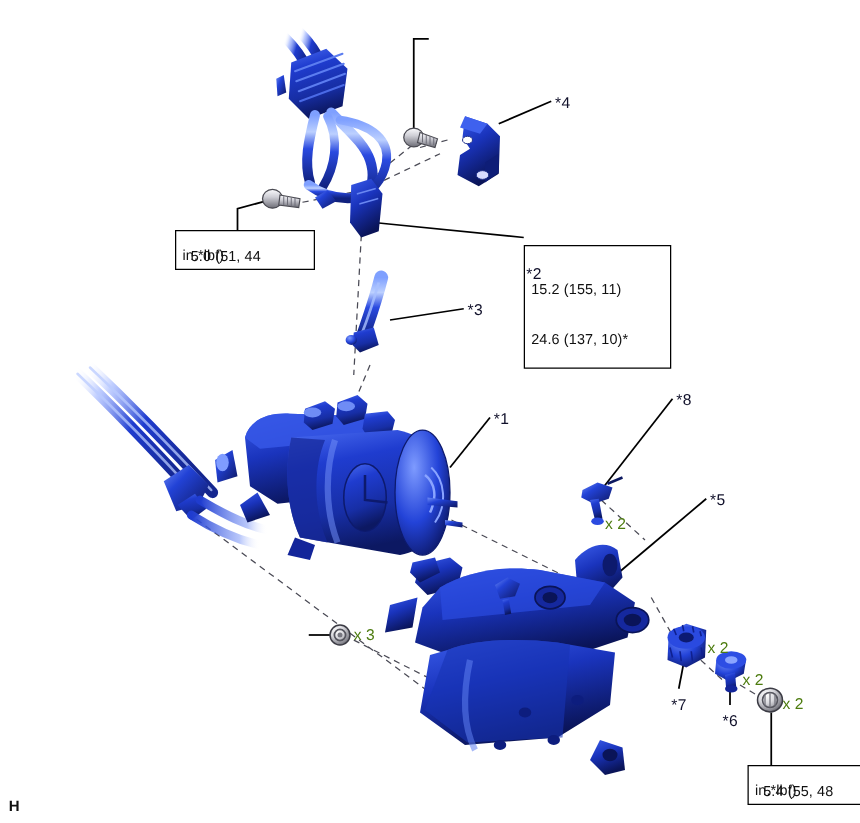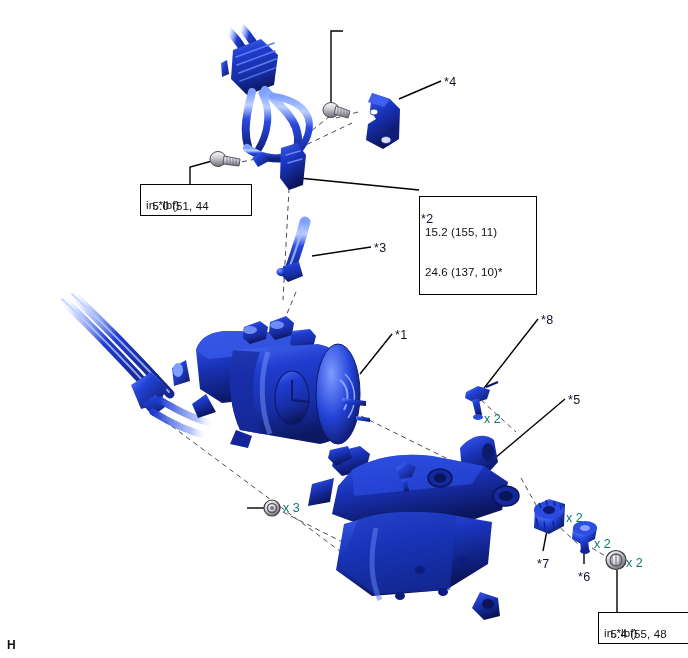--- a/index.html
+++ b/index.html
@@ -35,21 +35,21 @@
   .ref{
     position:absolute;
     font-size:12.5px;
     color:#10102a;
     letter-spacing:0.3px;
     white-space:nowrap;
   }
   .qty{
     position:absolute;
     font-size:12.5px;
-    color:#0f766e;
+    color:#4d7c0f;
     white-space:nowrap;
     text-align:right;
   }
   .corner{
     position:absolute;
     font-size:12px;
     font-weight:bold;
     color:#111;
   }
 </style>

